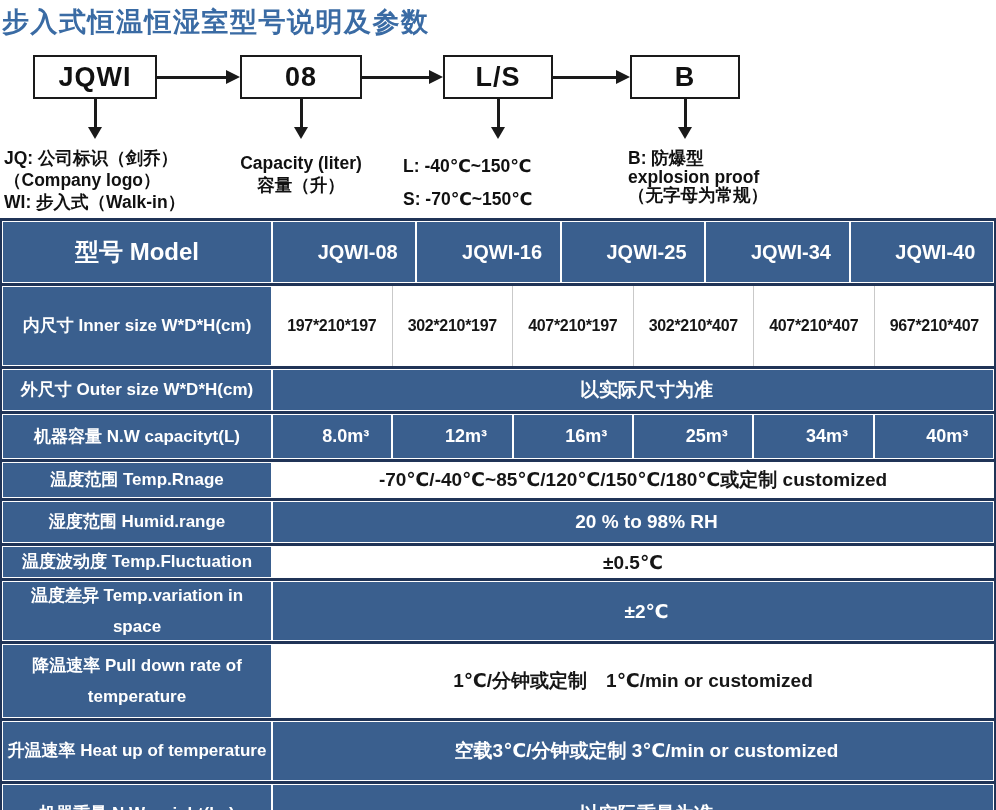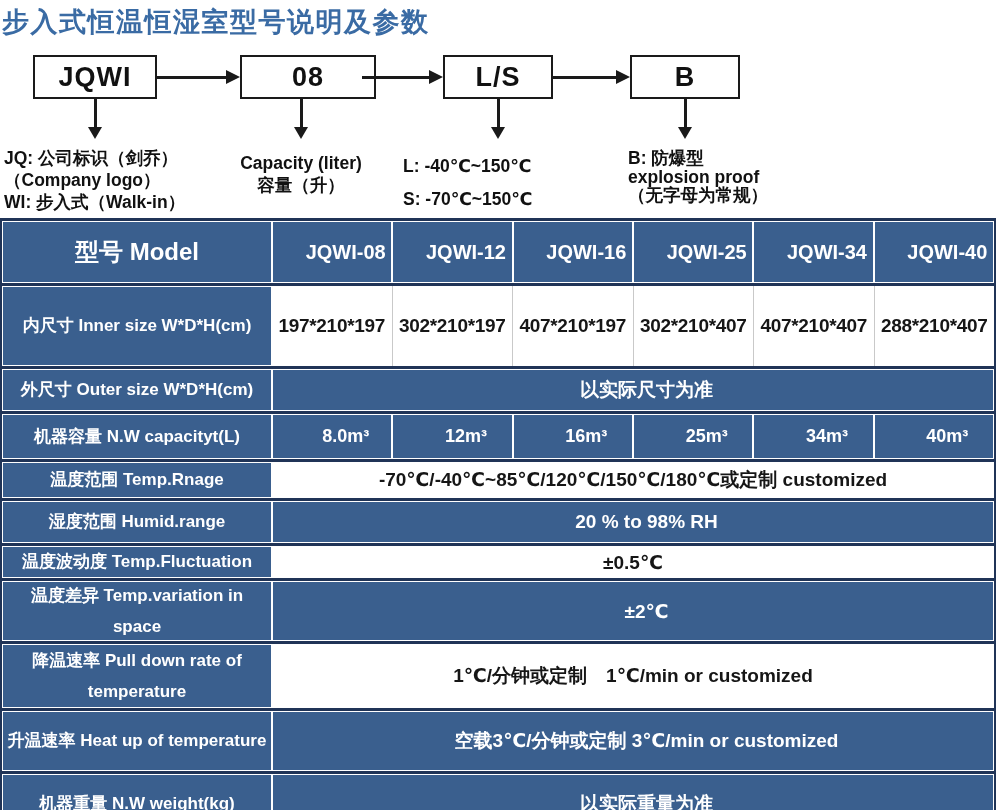--- a/index.html
+++ b/index.html
@@ -47,35 +47,35 @@
     color:#ffffff;font-weight:bold;font-size:17px;line-height:1.85;padding:0 4px;
   }
   .bluec{
     flex:1;background:#3A5F8E;border:1.5px solid #ffffff;
     color:#ffffff;font-weight:bold;font-size:18px;padding-left:27px;
   }
   .whitec{flex:1;background:#ffffff;color:#161616;font-weight:bold;font-size:18px;}
   .whitec + .whitec{border-left:1px solid #c9c9c9;}
   .hdr .lbl{font-size:24px;}
   .hdr .bluec{font-size:20px;}
-  .fs19{font-size:19px;letter-spacing:-0.3px;}
+  .fs19{font-size:16px;letter-spacing:-0.3px;}
   .spanv{font-size:19px;}
 </style>
 </head>
 <body>
 
 <div class="canvas">
 
   <h1 class="title">步入式恒温恒湿室型号说明及参数</h1>
 
   <div>
     <div class="dbox" style="left:33px;width:124px">
         <span>JQWI</span>
       </div>
-    <div class="dbox" style="left:240px;width:136px">
+    <div class="dbox" style="left:240px;width:122px">
         <span>08</span>
       </div>
     <div class="dbox" style="left:443px;width:110px">
         <span>L/S</span>
       </div>
     <div class="dbox" style="left:630px;width:110px">
         <span>B</span>
       </div>
 
     <div class="harrow" style="left:157px;top:76px;width:69px"></div>
@@ -105,35 +105,34 @@
       <div class="tight">explosion proof</div>
       <div class="tight">（无字母为常规）</div>
     </div>
   </div>
 
   <div class="spec-table">
 
     <div class="trow hdr" style="height:62px">
       <div class="cell lbl">型号 Model</div>
       <div class="cell bluec">JQWI-08</div>
-      <div class="cell bluec">JQWI-12</div>
       <div class="cell bluec">JQWI-16</div>
       <div class="cell bluec">JQWI-25</div>
       <div class="cell bluec">JQWI-34</div>
       <div class="cell bluec">JQWI-40</div>
     </div>
 
     <div class="trow" style="height:80px">
       <div class="cell lbl">内尺寸 Inner size W*D*H(cm)</div>
       <div class="cell whitec fs19">197*210*197</div>
       <div class="cell whitec fs19">302*210*197</div>
       <div class="cell whitec fs19">407*210*197</div>
       <div class="cell whitec fs19">302*210*407</div>
       <div class="cell whitec fs19">407*210*407</div>
-      <div class="cell whitec fs19">288*210*407</div>
+      <div class="cell whitec fs19">967*210*407</div>
     </div>
 
     <div class="trow" style="height:42px">
       <div class="cell lbl">外尺寸 Outer size W*D*H(cm)</div>
       <div class="cell bluec spanv">以实际尺寸为准</div>
     </div>
 
     <div class="trow" style="height:45px">
       <div class="cell lbl">机器容量 N.W capacityt(L)</div>
       <div class="cell bluec">8.0m³</div>
@@ -157,21 +156,21 @@
     <div class="trow" style="height:32px">
       <div class="cell lbl">温度波动度 Temp.Fluctuation</div>
       <div class="cell whitec spanv">±0.5℃</div>
     </div>
 
     <div class="trow" style="height:60px">
       <div class="cell lbl">温度差异 Temp.variation in space</div>
       <div class="cell bluec spanv">±2℃</div>
     </div>
 
-    <div class="trow" style="height:64px">
+    <div class="trow" style="height:74px">
       <div class="cell lbl">降温速率 Pull down rate of temperature</div>
       <div class="cell whitec spanv">1℃/分钟或定制 1℃/min or customized</div>
     </div>
 
     <div class="trow" style="height:60px">
       <div class="cell lbl">升温速率 Heat up of temperature</div>
       <div class="cell bluec spanv">空载3℃/分钟或定制 3℃/min or customized</div>
     </div>
 
     <div class="trow" style="height:60px">

